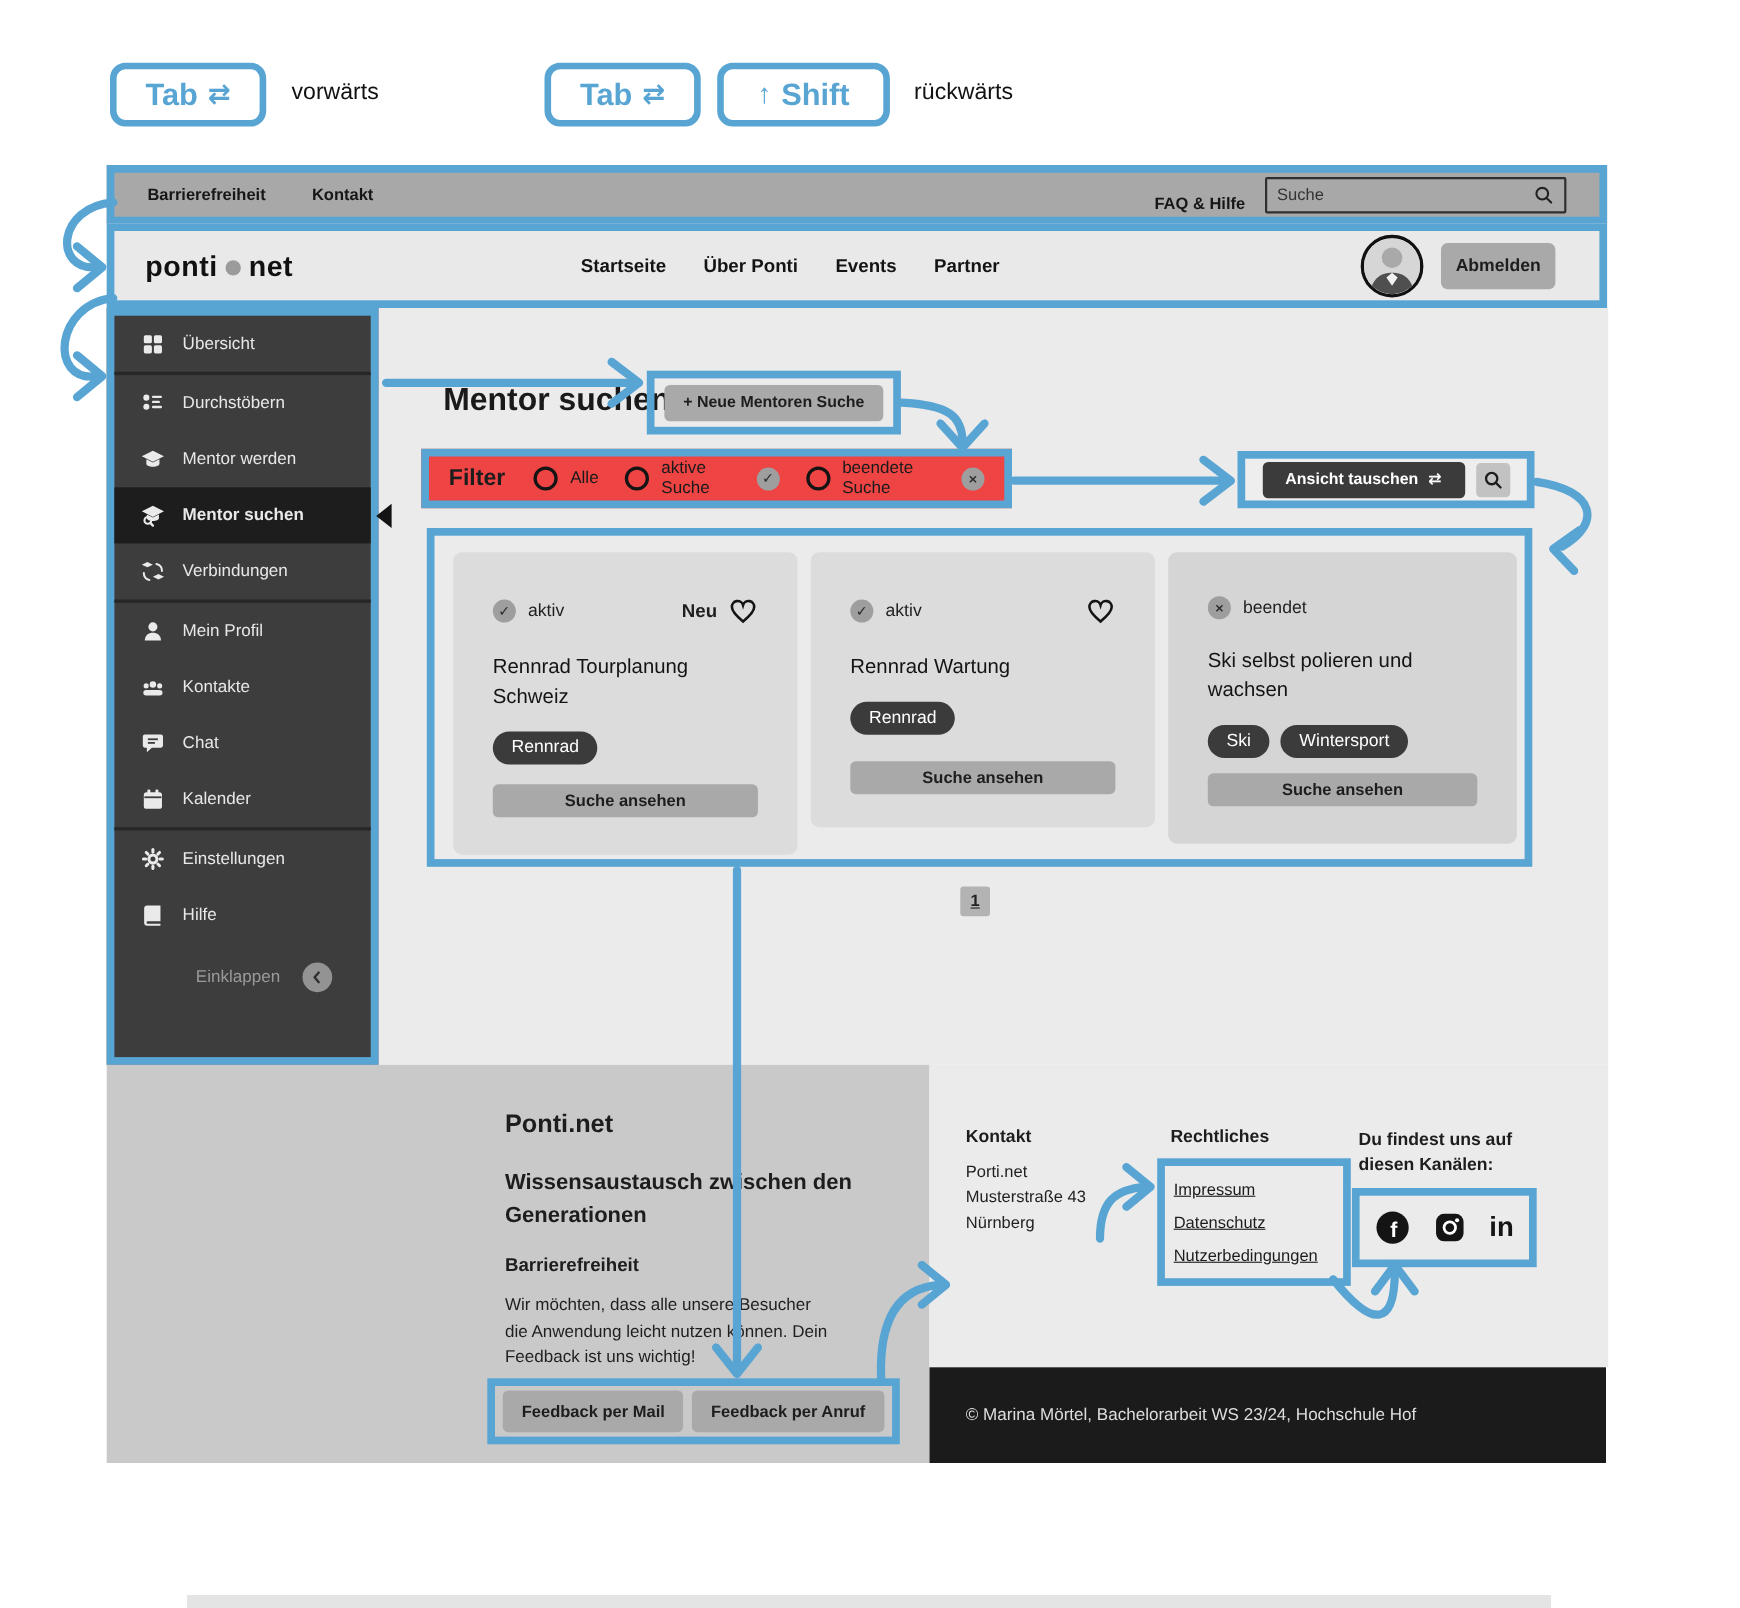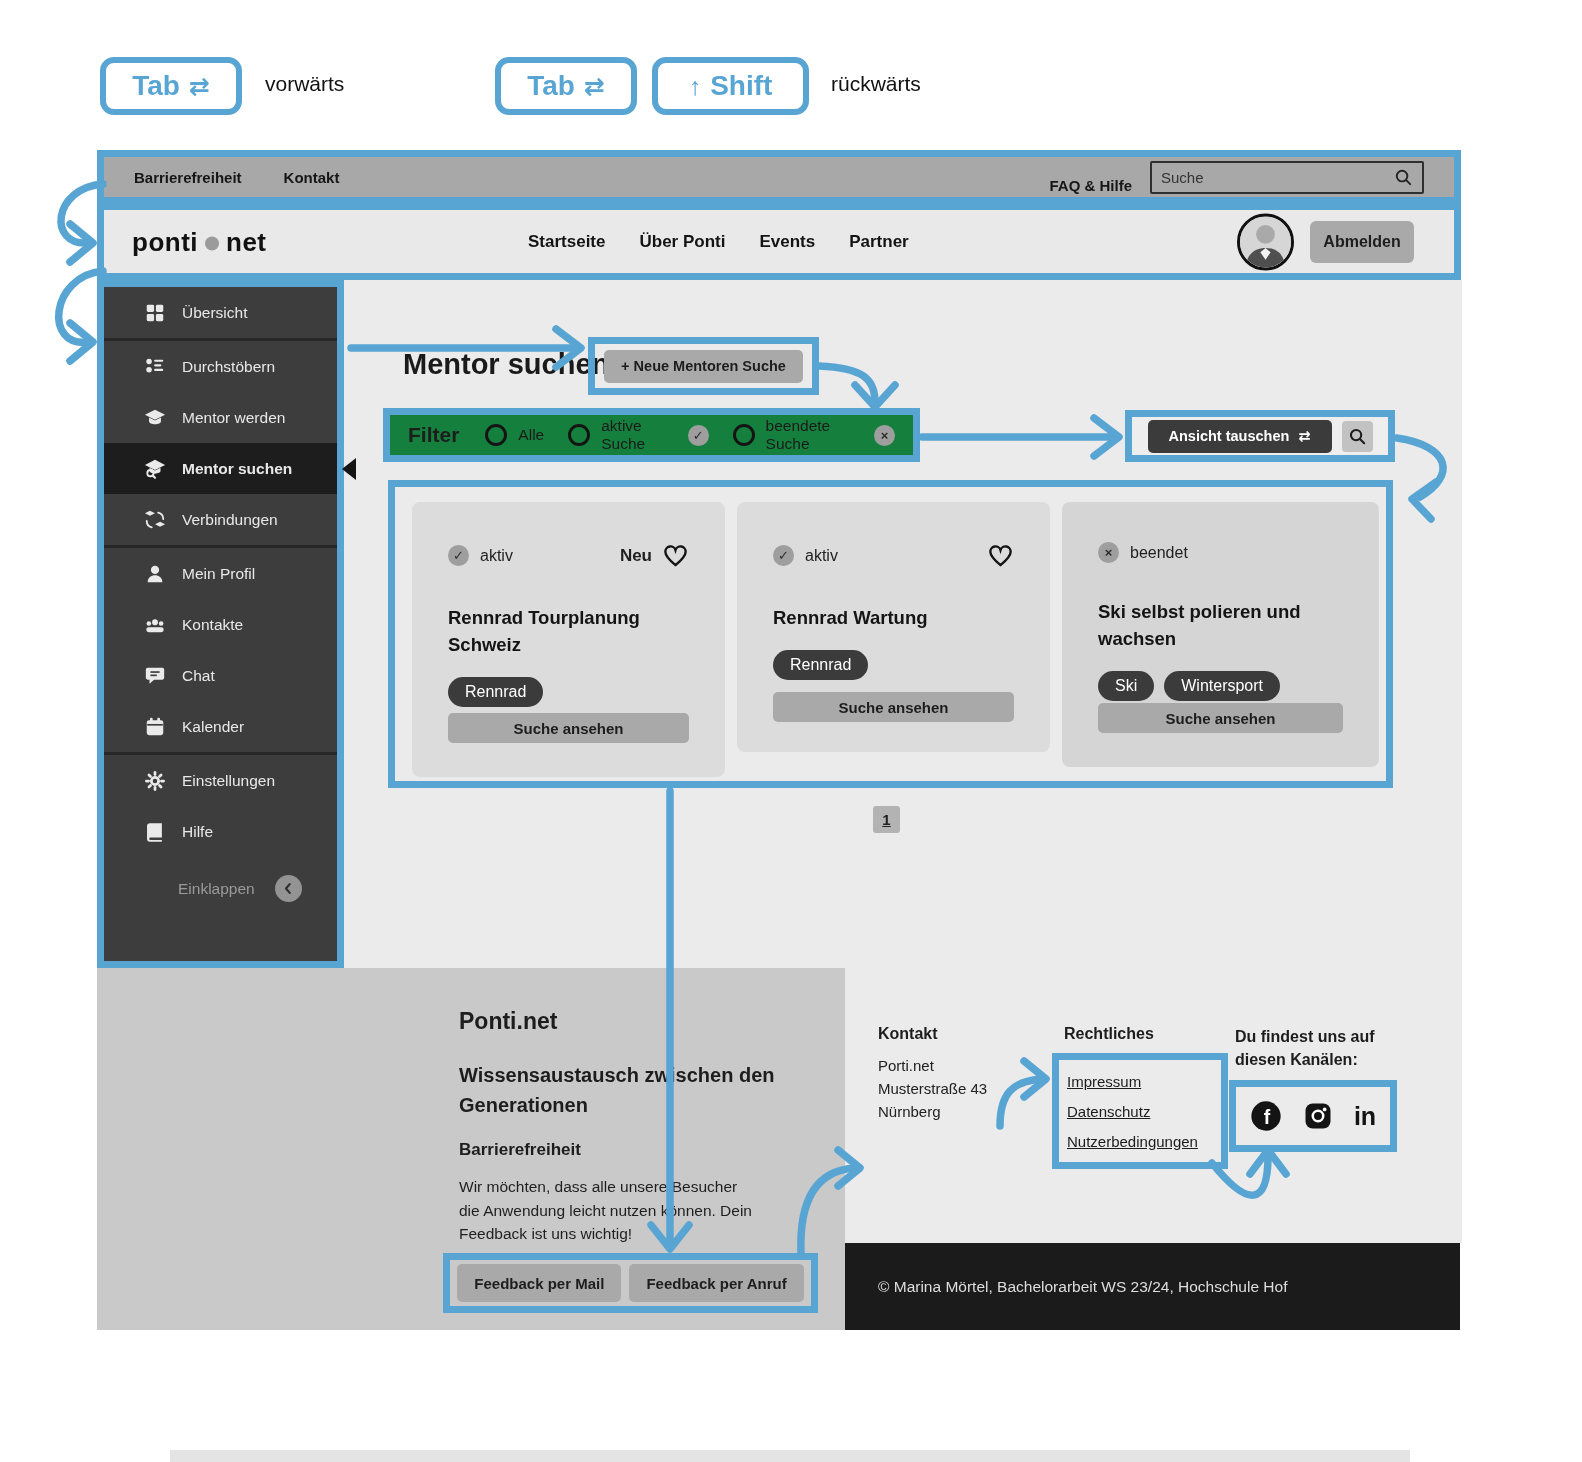--- a/index.html
+++ b/index.html
@@ -44,57 +44,57 @@
   .logo-dot{width:14px;height:14px;border-radius:50%;background:#9b9b9b;margin:4px 7px 0 7px;}
   .header-nav{position:absolute;left:424px;top:0;height:100%;display:flex;align-items:center;gap:34px;}
   .header-nav .nlink{font-weight:700;font-size:17px;color:#141414;}
   .avatar{position:absolute;right:160px;top:50%;transform:translateY(-50%);width:57px;height:57px;
     border-radius:50%;border:3px solid #111;overflow:hidden;background:#d6d6d6;}
   .logout{position:absolute;right:40px;top:50%;transform:translateY(-50%);width:104px;height:42px;
     background:var(--btn);border-radius:6px;display:flex;align-items:center;justify-content:center;
     font-weight:700;font-size:16px;color:#1d1d1d;}
   
   .sidebar{left:97px;top:280px;width:247px;height:688px;background:var(--sidebar);}
-  .snav-item{position:relative;height:51px;display:flex;align-items:center;padding-left:40px;gap:16px;
+  .snav-item{position:relative;height:51px;display:flex;align-items:center;padding-left:24px;gap:16px;
     color:#e8e8e8;font-size:15.5px;}
   .snav-item .sicon{width:22px;height:22px;flex:0 0 22px;display:flex;}
   .snav-item.active{background:var(--sidebar-active);font-weight:700;}
   .snav-item.active::after{content:"";position:absolute;right:-19px;top:50%;transform:translateY(-50%);
     border-top:11px solid transparent;border-bottom:11px solid transparent;border-right:14px solid #141414;}
   .sdivider{height:3px;background:#272727;}
   .collapse-row{position:absolute;left:0;top:588px;width:100%;display:flex;align-items:center;
     padding-left:74px;gap:20px;color:#9a9a9a;font-size:15.5px;}
   .collapse-btn{width:27px;height:27px;border-radius:50%;background:#939393;display:flex;
     align-items:center;justify-content:center;}
   
   .mainbg{left:344px;top:280px;width:1118px;height:688px;background:var(--main);}
   .page-title{left:403px;top:348px;font-size:29px;font-weight:800;color:#1a1a1a;}
   .newbox{left:588px;top:337px;width:231px;height:58px;display:flex;align-items:center;justify-content:center;}
   .btn{background:var(--btn);border-radius:5px;display:flex;align-items:center;justify-content:center;
     font-weight:700;color:#1d1d1d;}
   .new-btn{width:199px;height:33px;font-size:14.5px;}
   .filterbox{left:383px;top:408px;width:537px;height:54px;display:flex;align-items:center;
-    padding:0 18px;background:#15803d;}
+    padding:0 18px;background:#ef4444;}
   .filter-label{font-size:21px;font-weight:800;margin-right:26px;}
   .fgroup{display:flex;align-items:center;gap:11px;margin-right:24px;}
   .radio{width:22px;height:22px;border:3px solid #141414;border-radius:50%;background:transparent;flex:0 0 22px;}
   .fgroup .flabel{font-size:15.5px;color:#1a1a1a;}
   .status-circle{width:21px;height:21px;border-radius:50%;background:#9e9e9e;color:#2c2c2c;
     font-size:13px;font-weight:700;display:inline-flex;align-items:center;justify-content:center;flex:0 0 21px;}
   .viewbox{left:1125px;top:410px;width:270px;height:52px;display:flex;align-items:center;
     justify-content:center;gap:10px;background:#eee;}
   .view-btn{width:184px;height:33px;background:#3b3b3b;border-radius:5px;color:#fff;font-weight:700;
     font-size:14.5px;display:flex;align-items:center;justify-content:center;gap:9px;}
   .sq-search{width:31px;height:31px;background:#c2c2c2;border-radius:4px;display:flex;
     align-items:center;justify-content:center;}
   .cardsbox{left:388px;top:480px;width:1005px;height:308px;}
   .card{position:absolute;background:var(--card);border-radius:8px;padding:40px 36px;}
   .card-status{display:flex;align-items:center;gap:11px;font-size:16px;color:#1f1f1f;}
   .card-neu{margin-left:auto;display:flex;align-items:center;gap:10px;font-weight:800;font-size:17px;}
-  .card-title{margin-top:36px;font-size:18.5px;font-weight:700;line-height:1.45;color:#141414;}
+  .card-title{margin-top:24px;font-size:18.5px;font-weight:400;line-height:1.45;color:#141414;}
   .tagrow{margin-top:18px;display:flex;gap:10px;}
   .pill{background:var(--pill);color:#fff;border-radius:16px;padding:6px 17px;font-size:16px;}
   .card-action{position:absolute;left:36px;right:36px;bottom:34px;height:30px;font-size:15px;}
   .pagebtn{left:873px;top:806px;width:27px;height:27px;background:#b3b3b3;border-radius:3px;
     display:flex;align-items:center;justify-content:center;font-size:15px;font-weight:700;
     text-decoration:underline;color:#222;}
   
   .foot-left{left:97px;top:968px;width:748px;height:362px;background:var(--footL);}
   .foot-right{left:845px;top:968px;width:617px;height:275px;background:var(--main);}
   .foot-black{left:845px;top:1243px;width:615px;height:87px;background:var(--black);

